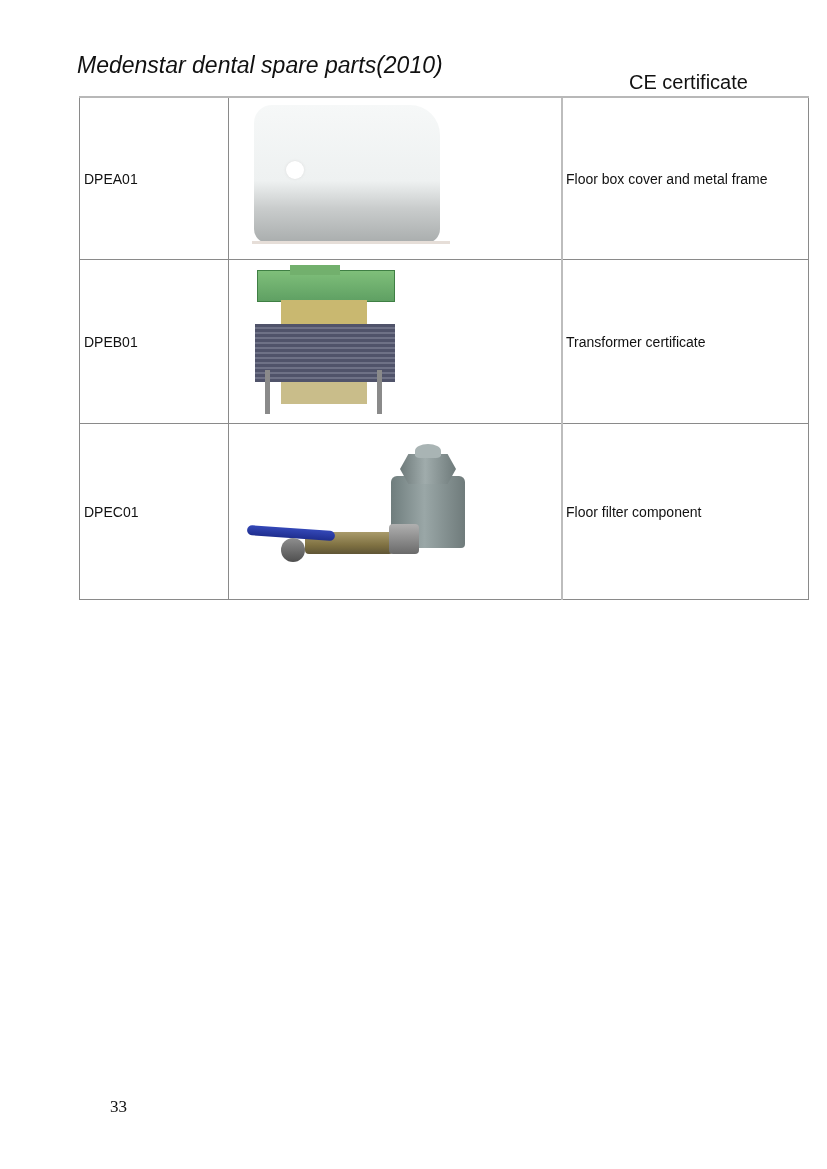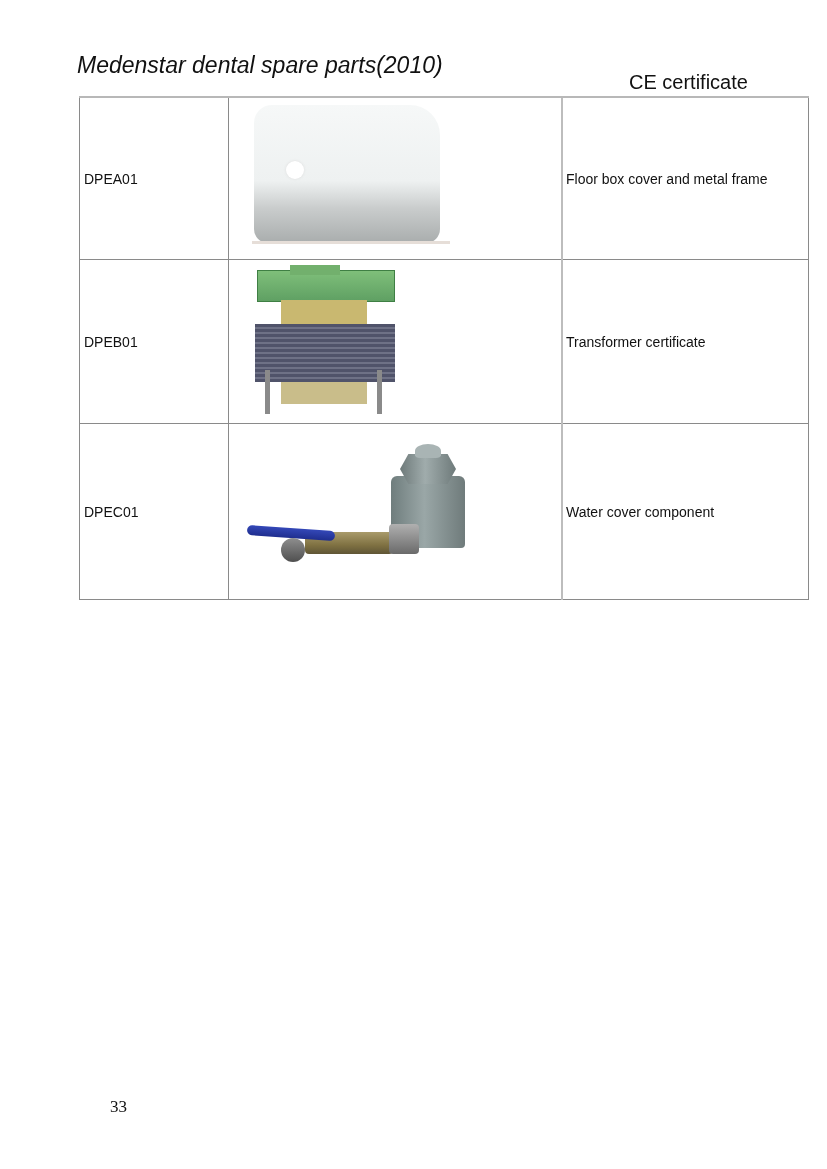--- a/index.html
+++ b/index.html
@@ -88,18 +88,18 @@
       <div class="pic" style="height:175px;">
         <div class="wf-body" style="left:162px;top:52px;"></div>
         <div class="wf-cap" style="left:171px;top:30px;"></div>
         <div class="wf-knob" style="left:186px;top:20px;"></div>
         <div class="valve-body"></div>
         <div class="valve-handle"></div>
         <div class="valve-elbow"></div>
         <div class="valve-nut"></div>
       </div>
     </td>
-    <td class="desc">Water cover component</td>
+    <td class="desc">Floor filter component</td>
   </tr>
 </tbody>
   </table>
 
 <div class="pagenum">33</div>
 
 </body></html>

